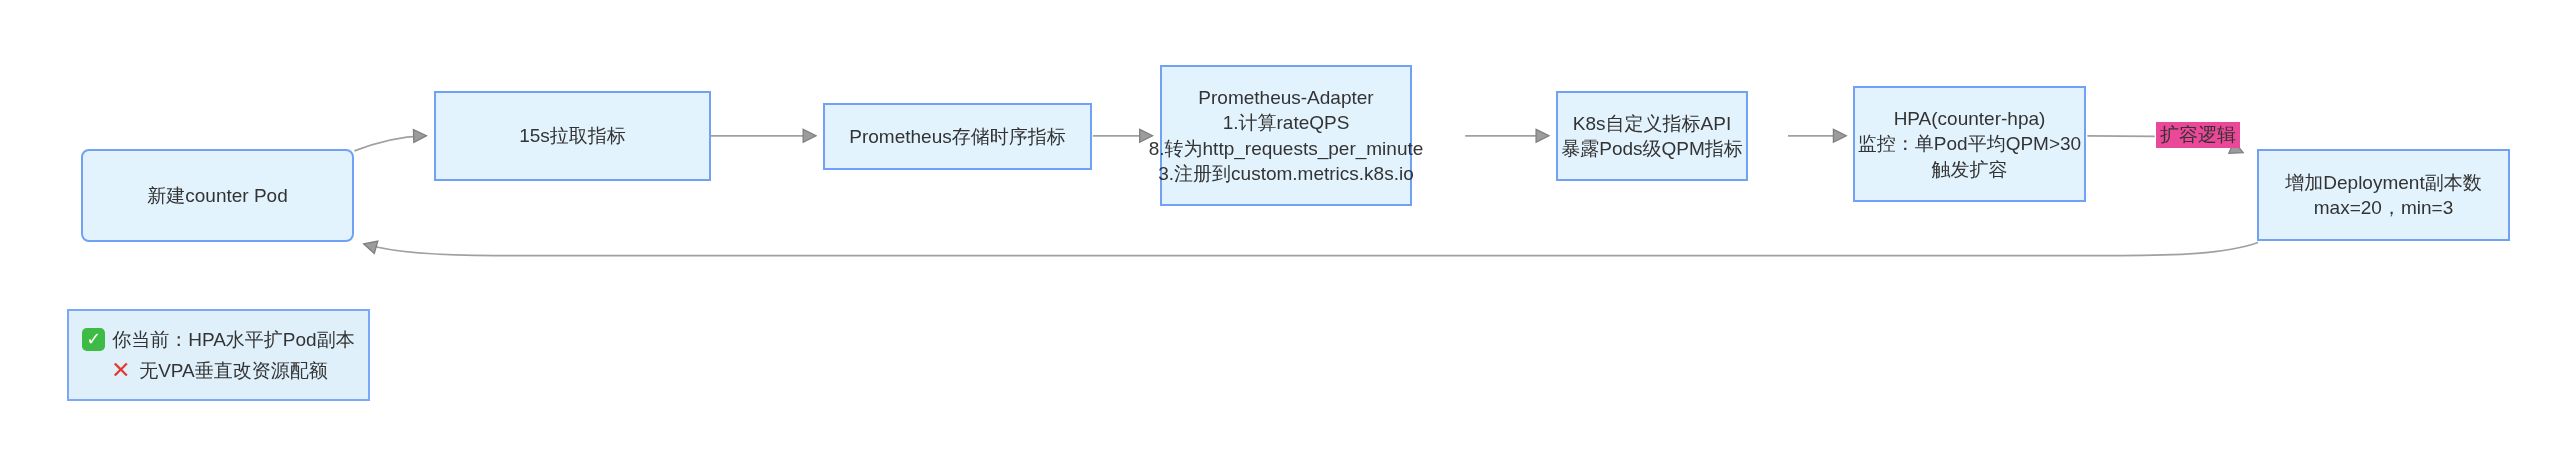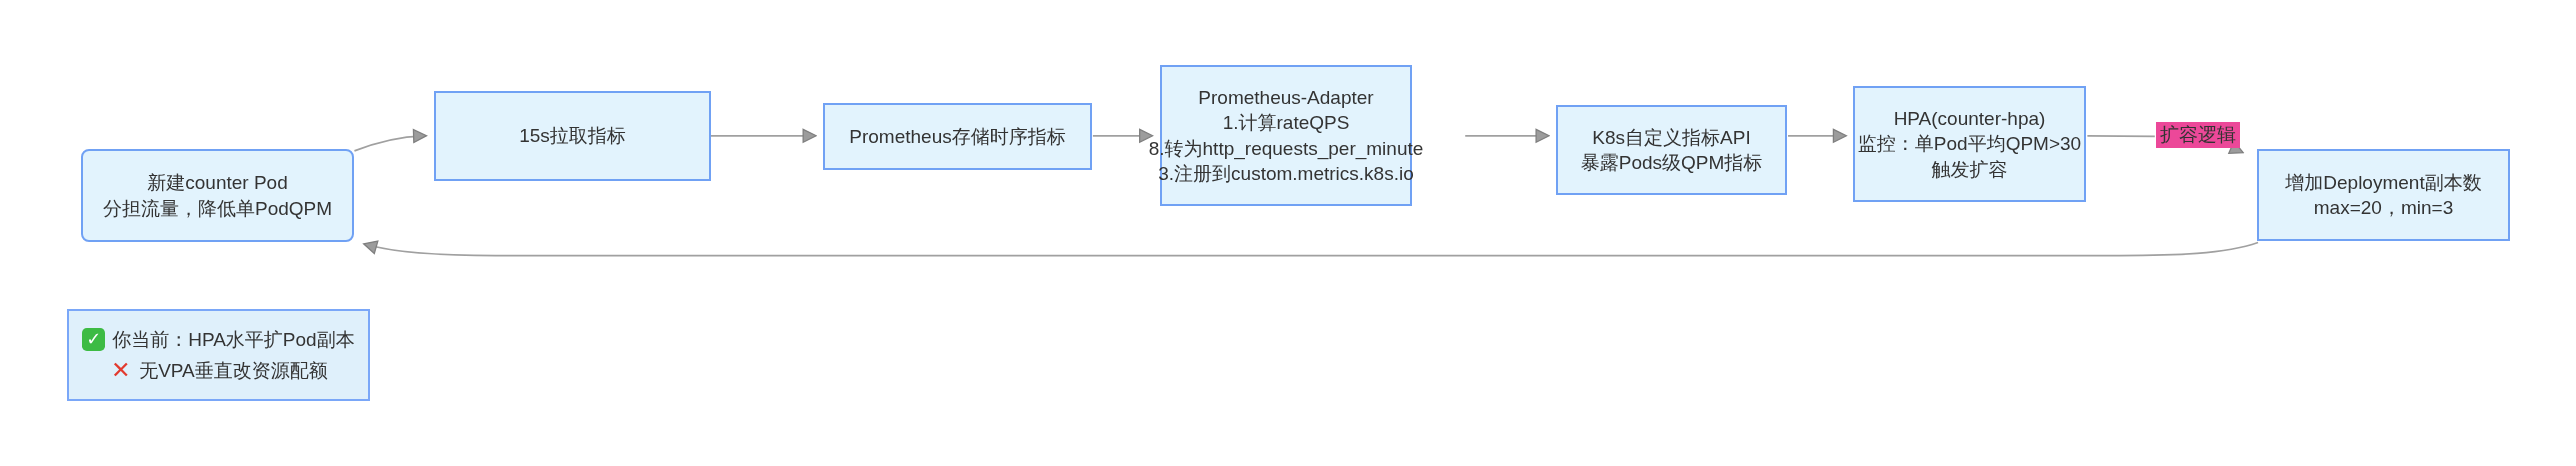--- a/index.html
+++ b/index.html
@@ -111,39 +111,38 @@
       <path d="M2129,197 L2247,197" marker-end="url(#arrow)"></path>
       <path d="M2598,197 L2679,197" marker-end="url(#arrow)"></path>
       <path d="M3033,197 L3131,198"></path>
       <path d="M3229,208 L3256,220" marker-end="url(#arrow)"></path>
       <path d="M3281,352 C3232,369 3160,371 3080,371 L720,371 C648,371 578,368 532,355" marker-end="url(#arrow)"></path>
     </g>
   </svg>
 
   <div class="node" style="left:81px; top:149px; width:273px; height:93px;border-radius:8px;">
     <div class="ln">新建counter Pod</div>
-    <div class="ln">分担流量，降低单PodQPM</div>
   </div>
 
   <div class="node" style="left:434px; top:91px; width:277px; height:90px;">
     <div class="ln">15s拉取指标</div>
   </div>
 
   <div class="node" style="left:823px; top:103px; width:269px; height:67px;">
     <div class="ln">Prometheus存储时序指标</div>
   </div>
 
   <div class="node" style="left:1160px; top:65px; width:252px; height:141px;">
     <div class="ln">Prometheus-Adapter</div>
     <div class="ln">1.计算rateQPS</div>
     <div class="ln">8.转为http_requests_per_minute</div>
     <div class="ln">3.注册到custom.metrics.k8s.io</div>
   </div>
 
-  <div class="node" style="left:1556px; top:91px; width:231px; height:90px;margin-top:14px;">
+  <div class="node" style="left:1556px; top:91px; width:192px; height:90px;">
     <div class="ln">K8s自定义指标API</div>
     <div class="ln">暴露Pods级QPM指标</div>
   </div>
 
   <div class="node" style="left:1853px; top:86px; width:233px; height:116px;">
     <div class="ln">HPA(counter-hpa)</div>
     <div class="ln">监控：单Pod平均QPM&gt;30</div>
     <div class="ln">触发扩容</div>
   </div>
 

